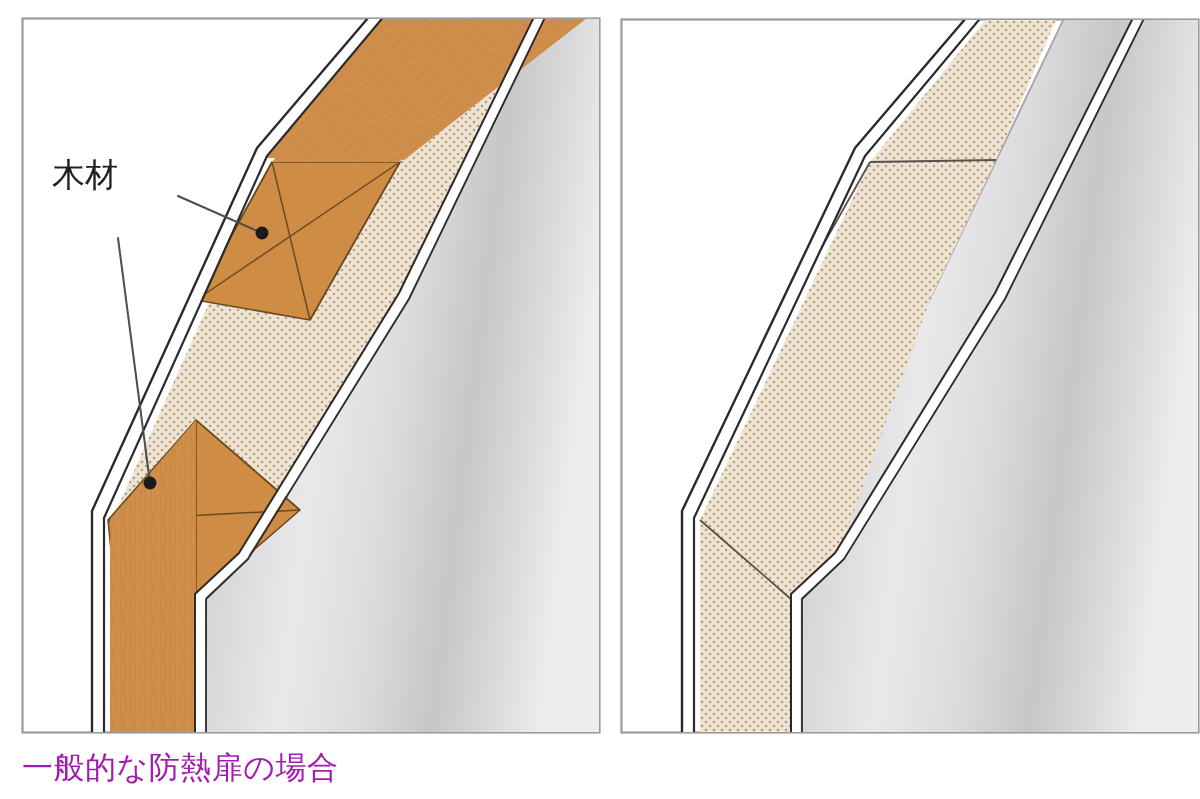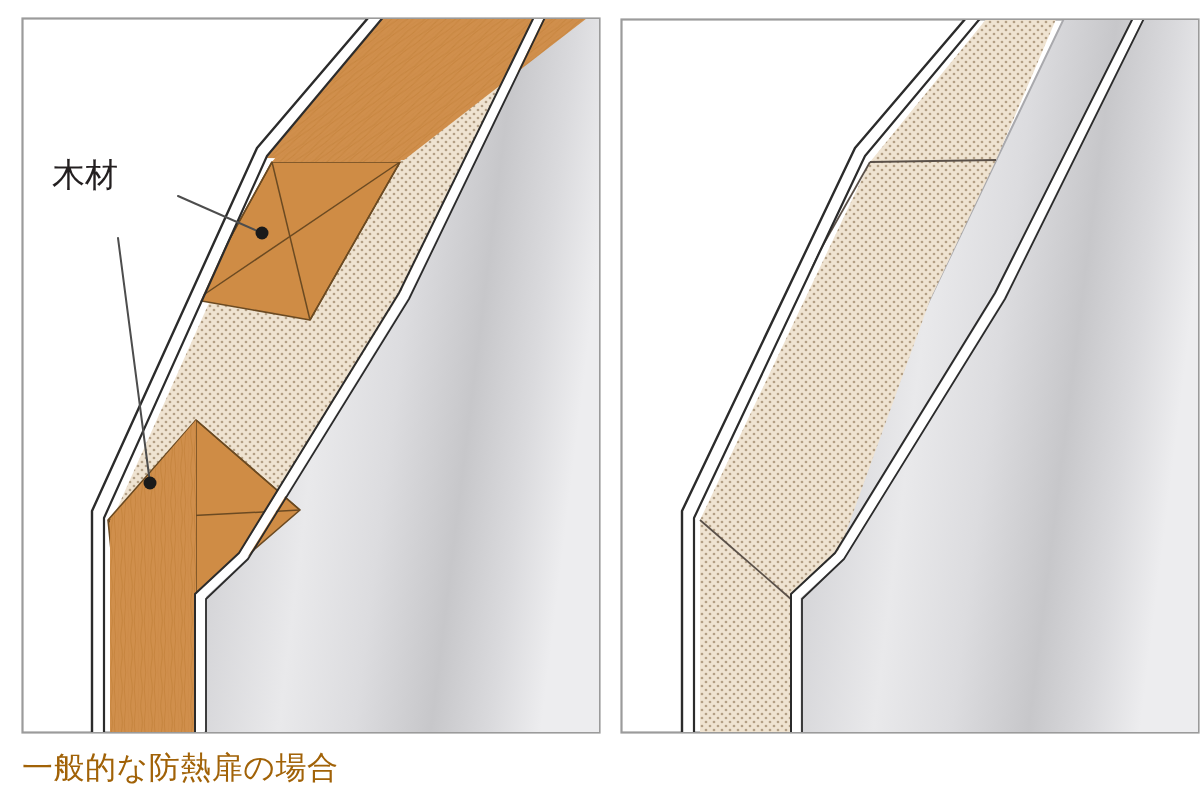--- a/index.html
+++ b/index.html
@@ -22,21 +22,21 @@
     position: absolute;
     top: 0;
     left: 0;
     width: 1200px;
     height: 799px;
   }
   .caption {
     position: absolute;
     font-size: 31px;
     line-height: 1;
-    color: #a16207;
+    color: #a21caf;
     letter-spacing: 0.5px;
     white-space: nowrap;
     font-family: Liberation Serif, serif;
   }
   #caption-left  { left: 22px;  top: 752px; }
   #caption-right { left: 622px; top: 752px; }
   .label-text {
     position: absolute;
     font-size: 33px;
     line-height: 1;

